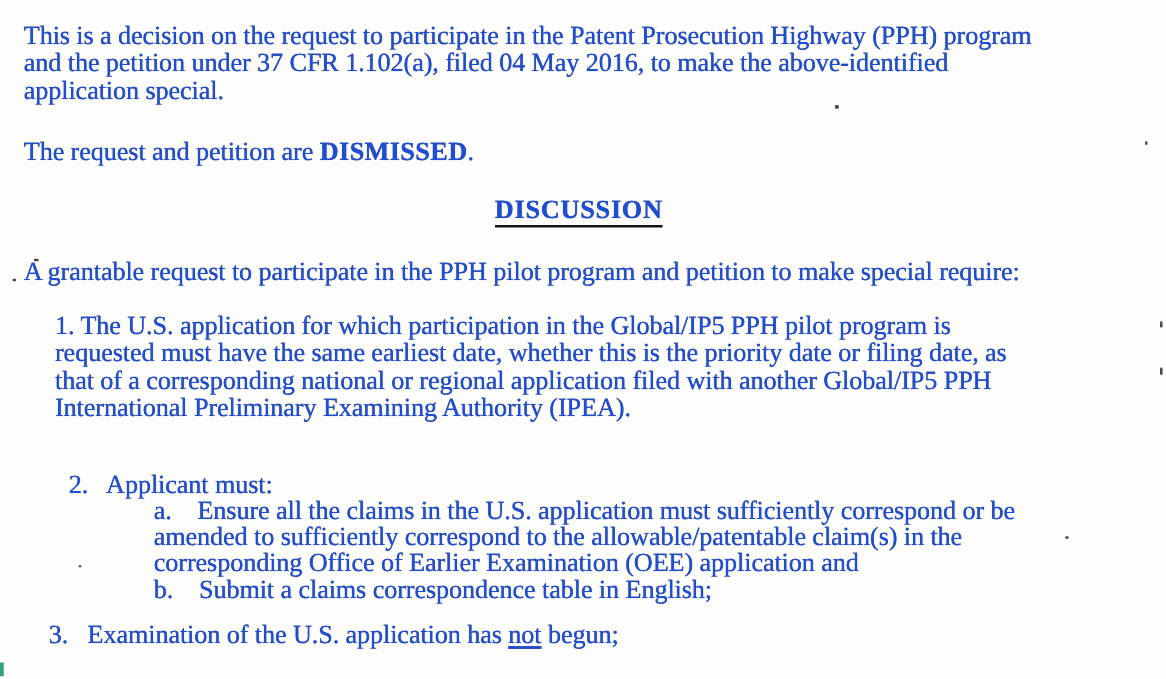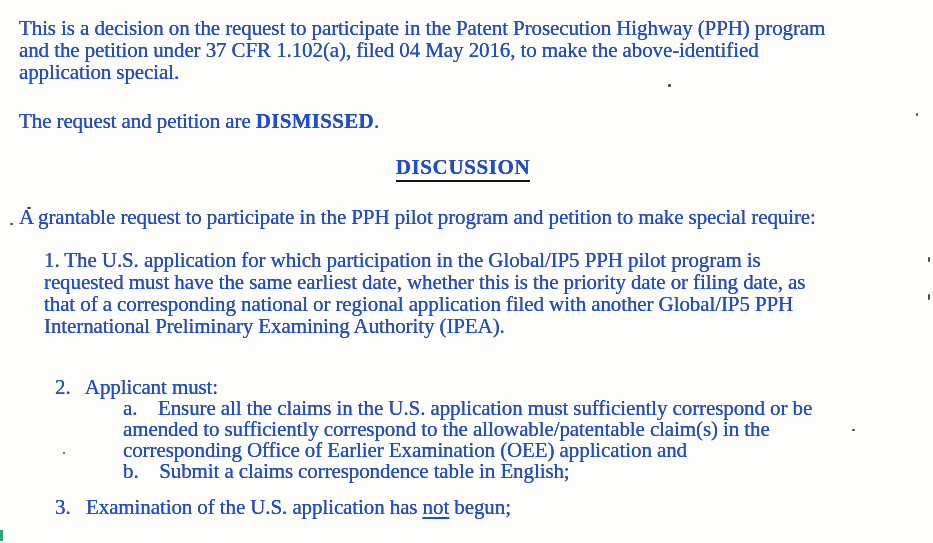--- a/index.html
+++ b/index.html
@@ -49,21 +49,21 @@
     letter-spacing: 0.6px;
     border-bottom: 2.5px solid #121212;
     padding-bottom: 1px;
   }
   .grantable-para { margin-top: 27px; }
   .item-1 { margin-top: 21px; margin-left: 25px; }
   .item-2 { margin-top: 26px; }
   .item-2 .line { line-height: 21px; height: 21px; }
   .item-2-label { margin-left: 36px; margin-top: 40px; }
   .item-2-sub { margin-left: 104px; }
-  .item-3 { margin-top: 15px; margin-left: 36px; }
+  .item-3 { margin-top: 15px; margin-left: 20px; }
   .item-3 .line { line-height: 21px; height: 21px; }
   .u-not {
     text-decoration: underline;
     text-decoration-thickness: 1.5px;
     text-underline-offset: 3px;
   }
   
   .speck {
     position: absolute;
     background: #4a4a4a;

